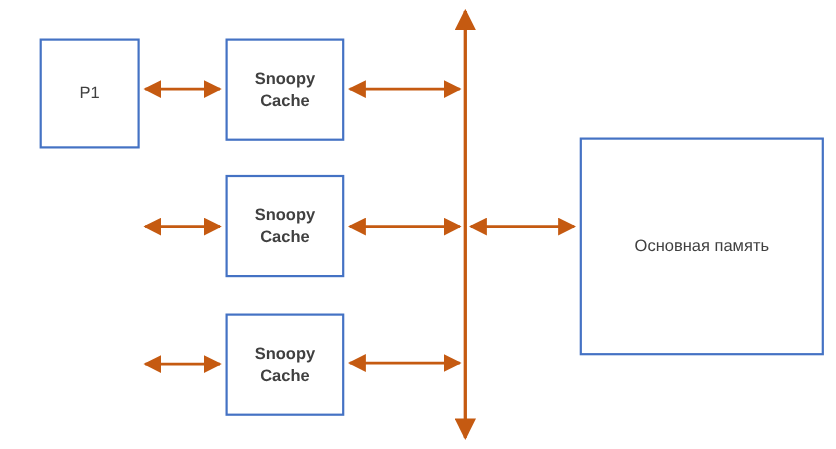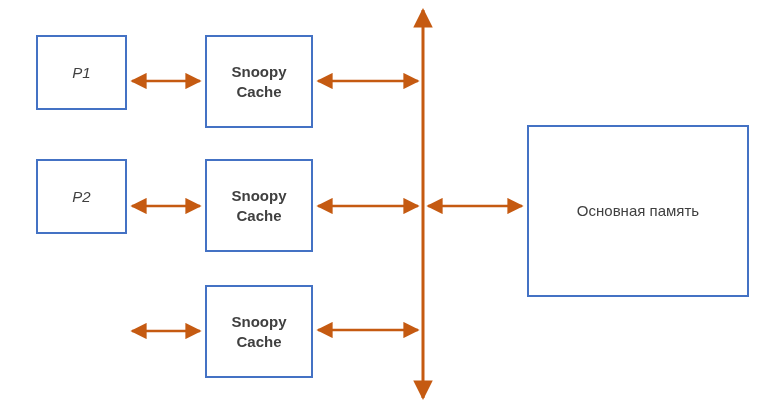--- a/index.html
+++ b/index.html
@@ -26,26 +26,26 @@
     border: 2px solid var(--box-border);
     background: var(--bg);
     display: flex;
     align-items: center;
     justify-content: center;
     text-align: center;
     font-size: 15px;
     line-height: 20px;
     color: var(--text);
   }
-  .proc-box   { left: 36px;  width: 91px;  height: 75px; font-style: italic; }
+  .proc-box   { left: 36px;  width: 91px;  height: 100px; }
   .cache-box  { left: 205px; width: 108px; height: 93px; font-weight: bold; }
   .row1 { top: 35px; }
   .row2 { top: 159px; }
   .row3 { top: 285px; }
-  .memory-box { left: 527px; top: 125px; width: 222px; height: 172px; }
+  .memory-box { left: 527px; top: 125px; width: 222px; height: 198px; }
   .cache-label { width: 64px; }  
   .arrow-layer {
     position: absolute;
     left: 0; top: 0;
     width: 760px; height: 408px;
     pointer-events: none;
   }
   .arrow-line {
     stroke: var(--arrow);
     stroke-width: 2.5;
@@ -54,23 +54,20 @@
   .bus-line { stroke-width: 3; }
   .arrowhead-fill { fill: var(--arrow); }
 </style>
 </head>
 <body>
 
 <div class="canvas">
 
   <div class="box proc-box row1">
     <span>P1</span>
-  </div>
-  <div class="box proc-box row2">
-    <span>P2</span>
   </div>
 
   <div class="box cache-box row1">
     <span class="cache-label">Snoopy Cache</span>
   </div>
   <div class="box cache-box row2">
     <span class="cache-label">Snoopy Cache</span>
   </div>
   <div class="box cache-box row3">
     <span class="cache-label">Snoopy Cache</span>

